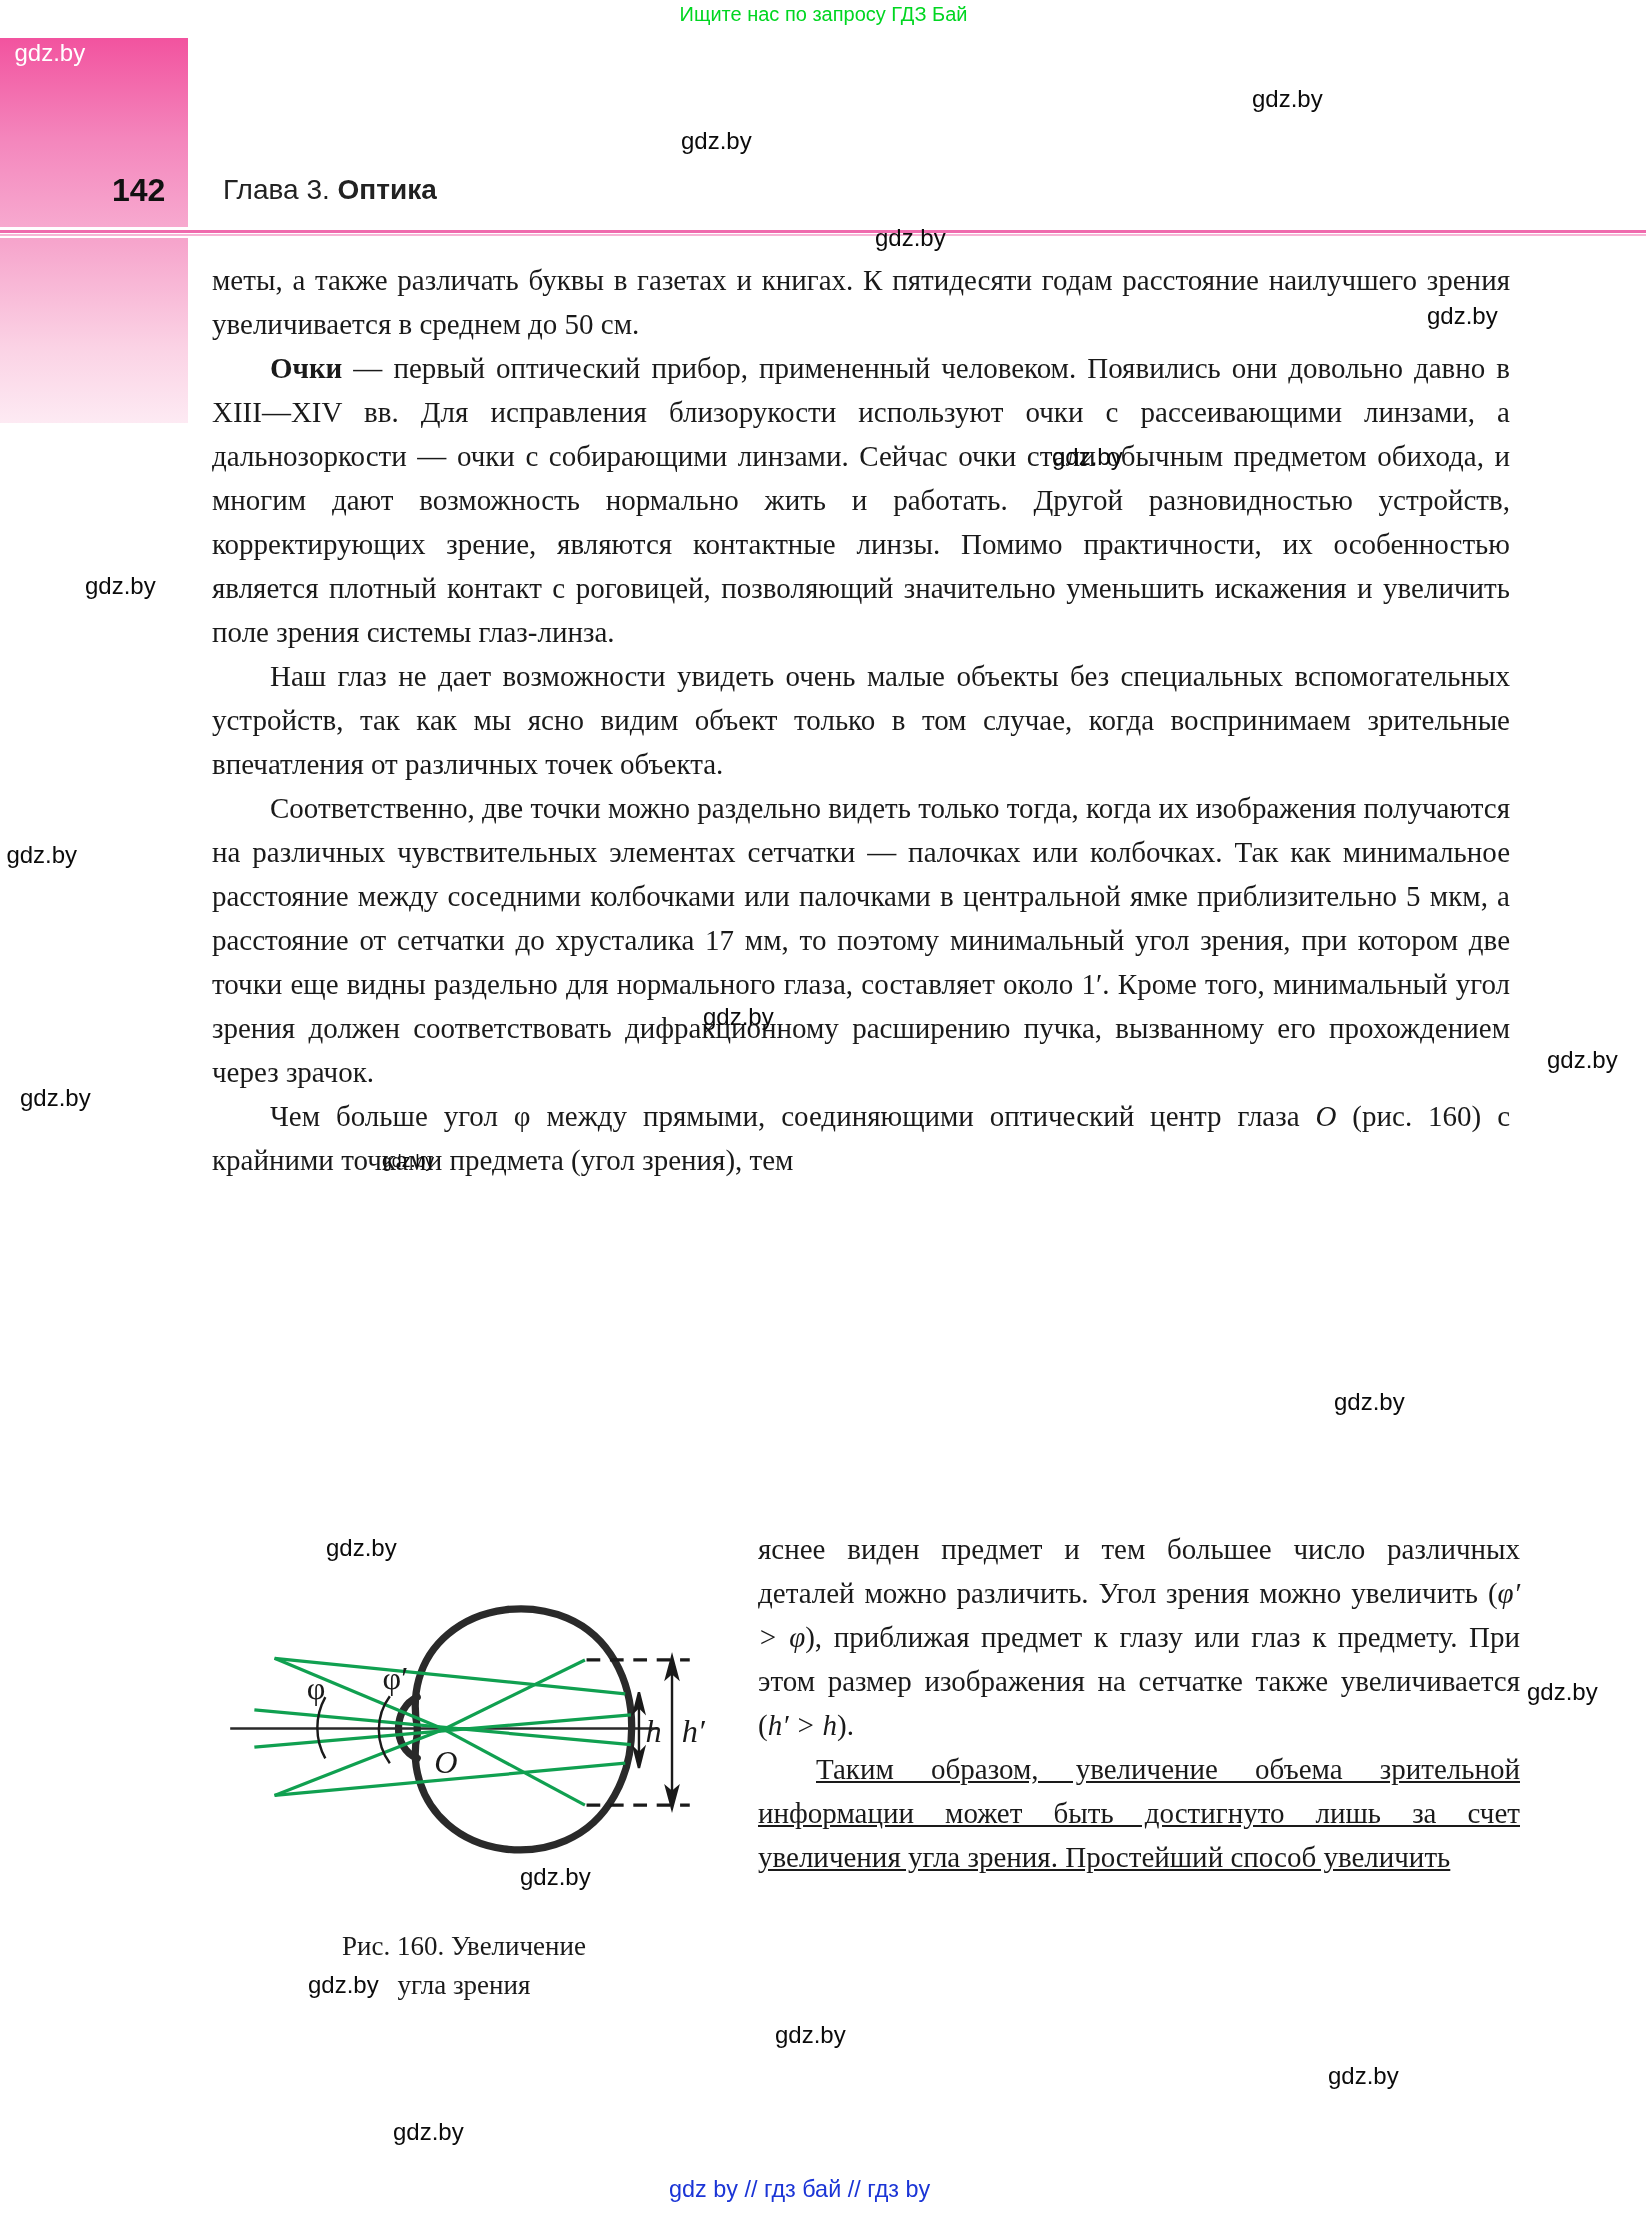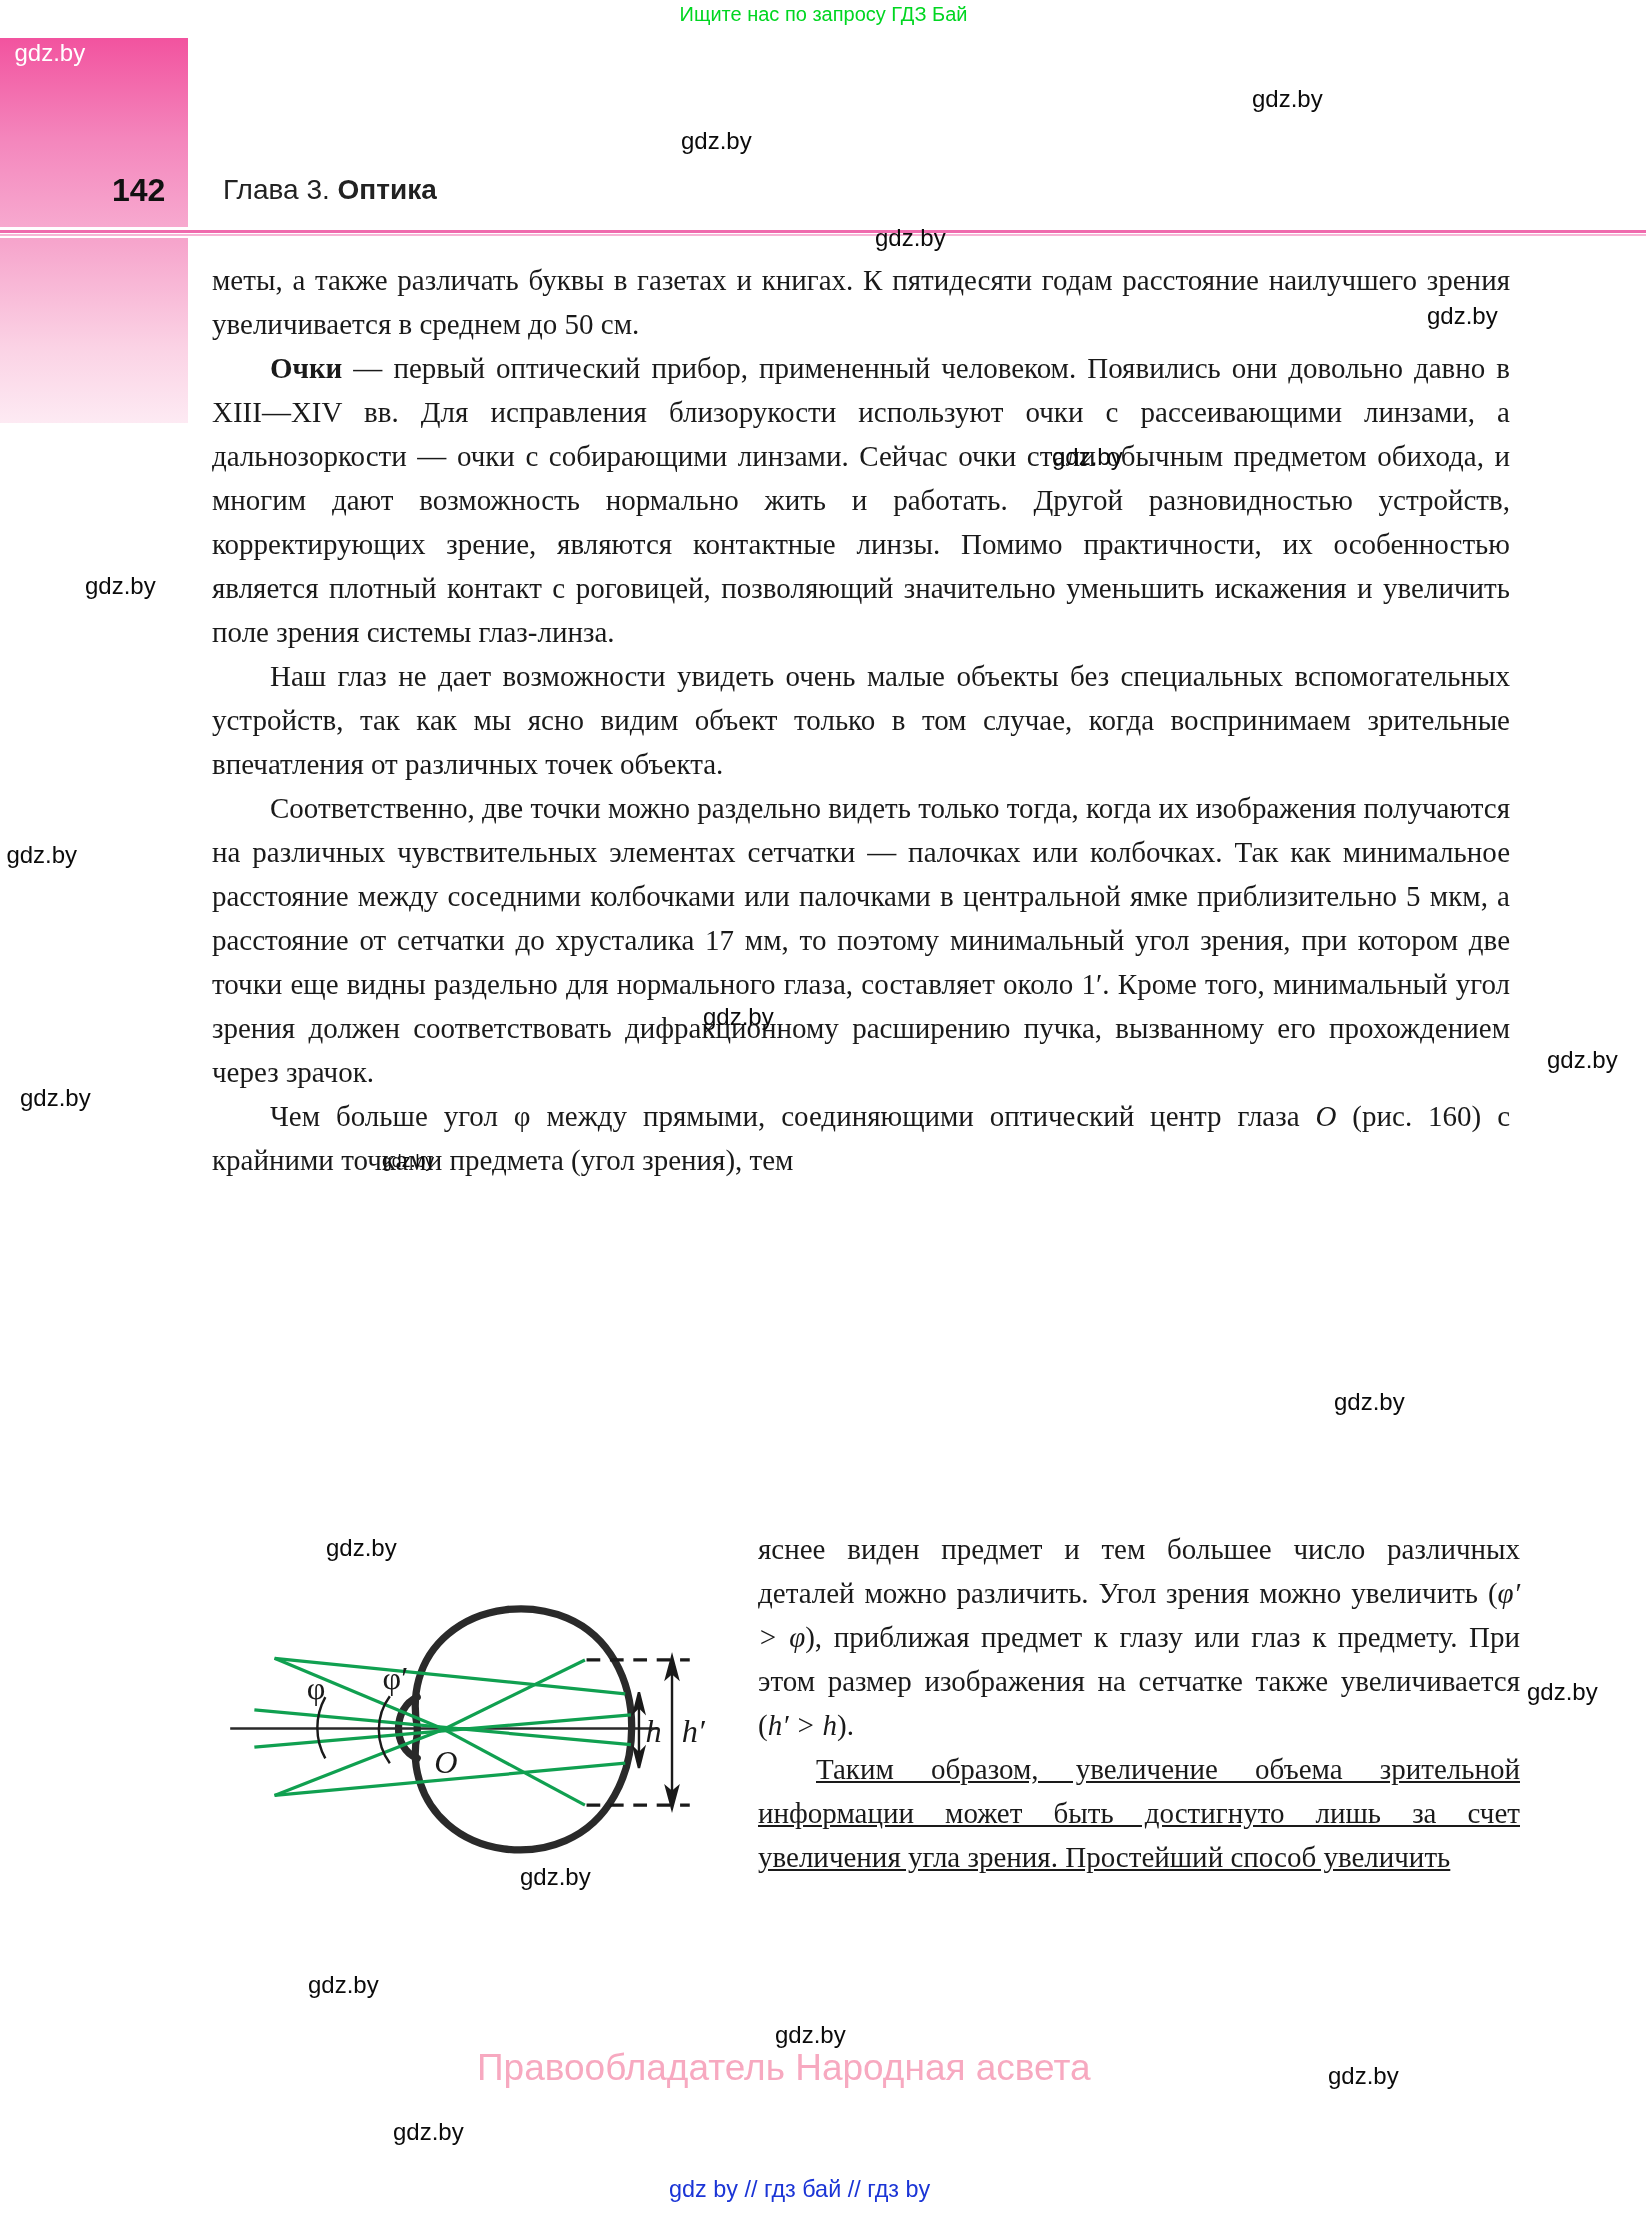--- a/index.html
+++ b/index.html
@@ -246,20 +246,24 @@
         <polygon points="537,190 531,214 537,208 543,214"></polygon>
         <polygon points="537,284 531,260 537,266 543,260"></polygon>
       </g>
 
       <text x="125" y="198" font-family="Liberation Serif, serif" font-size="40" fill="#1a1a1a">φ</text>
       <text x="219" y="186" font-family="Liberation Serif, serif" font-size="40" fill="#1a1a1a">φ′</text>
       <text x="283" y="290" font-family="Liberation Serif, serif" font-size="40" font-style="italic" fill="#1a1a1a">O</text>
       <text x="545" y="252" font-family="Liberation Serif, serif" font-size="40" font-style="italic" fill="#1a1a1a">h</text>
       <text x="590" y="252" font-family="Liberation Serif, serif" font-size="40" font-style="italic" fill="#1a1a1a">h′</text>
     </svg>
+    <div class="figure-caption">
+      <div>Рис. 160. Увеличение</div>
+      <div>угла зрения</div>
+    </div>
   </div>
 
   <div class="wm-white" style="left:14.5px; top:39px;">gdz.by</div>
   <div class="wm big" style="left:1252px; top:85px;">gdz.by</div>
   <div class="wm big" style="left:681px;  top:127px;">gdz.by</div>
   <div class="wm big" style="left:875px; top:224px;">gdz.by</div>
   <div class="wm big" style="left:1427px; top:302px;">gdz.by</div>
   <div class="wm big" style="left:1052px; top:443px;">gdz.by</div>
   <div class="wm big" style="left:85px;  top:572px;">gdz.by</div>
   <div class="wm big" style="left:6.4px;    top:841px;">gdz.by</div>
@@ -269,18 +273,17 @@
   <div class="wm small" style="left:382px;  top:1151px;">gdz.by</div>
   <div class="wm big" style="left:1334px; top:1388px;">gdz.by</div>
   <div class="wm big" style="left:326px;  top:1534px;">gdz.by</div>
   <div class="wm big" style="left:1527px; top:1678px;">gdz.by</div>
   <div class="wm big" style="left:520px;  top:1863px;">gdz.by</div>
   <div class="wm big" style="left:308px;  top:1971px;">gdz.by</div>
   <div class="wm big" style="left:775px;  top:2021px;">gdz.by</div>
   <div class="wm big" style="left:1328px; top:2062px;">gdz.by</div>
   <div class="wm big" style="left:393px;  top:2118px;">gdz.by</div>
 
-  <div class="wm-pink" style="left:477px; top:2047px;">Правообладатель Народная асвета</div>
 
   <div class="wm-blue" style="left:669px; top:2176px;">gdz by  //  гдз бай  //  гдз by</div>
 
 </div>
 
 
 </body></html>

